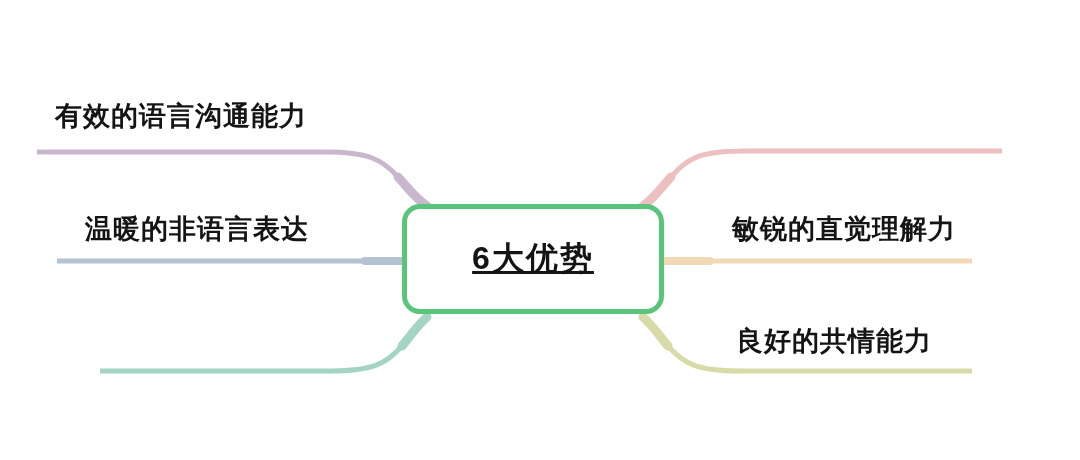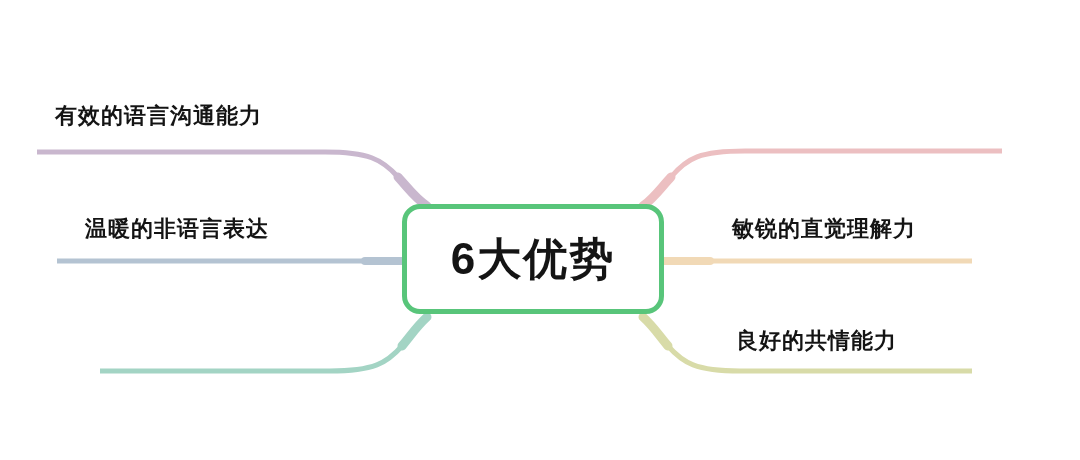--- a/index.html
+++ b/index.html
@@ -18,21 +18,21 @@
   .branch-svg {
     position: absolute;
     left: 0;
     top: 0;
     width: 1080px;
     height: 460px;
     display: block;
   }
   .topic-label {
     position: absolute;
-    font-size: 22px;
+    font-size: 27px;
     font-weight: 700;
     color: #141414;
     white-space: nowrap;
     line-height: 36px;
     letter-spacing: 1px;
     cursor: default;
   }
   .center-node {
     position: absolute;
     left: 402px;
@@ -41,25 +41,26 @@
     height: 110px;
     background: #ffffff;
     border: 5px solid #58c57a;
     border-radius: 18px;
     display: flex;
     align-items: center;
     justify-content: center;
     box-sizing: border-box;
   }
   .center-node .center-text {
-    font-size: 44px;
+    font-size: 32px;
     font-weight: 700;
     color: #141414;
     letter-spacing: 2px;
     white-space: nowrap;
+    text-decoration: underline;
   }
   
   .lbl-l1 { left: 55px;  top: 98px;  }
   .lbl-l2 { left: 85px;  top: 211px; }
   .lbl-l3 { left: 117px; top: 323px; }
   .lbl-r1 { left: 734px; top: 98px;  }
   .lbl-r2 { left: 732px; top: 211px; }
   .lbl-r3 { left: 736px; top: 323px; text-align: center; }
 </style>
 </head>

